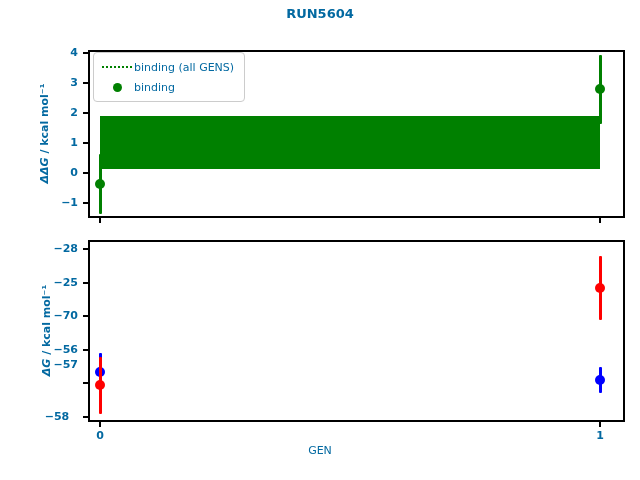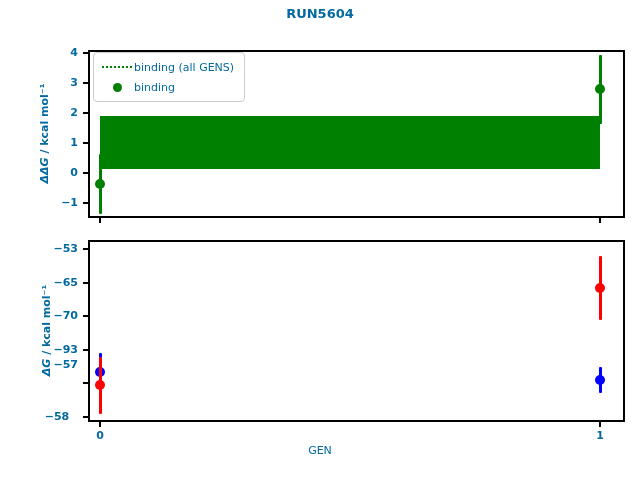--- a/index.html
+++ b/index.html
@@ -80,27 +80,27 @@
       <div class="tick-label ytick-label" style="left: 36px; top: 196.3px;">−1</div>
       <div class="tick-mark" style="left: 99px; top: 218px; width: 2px; height: 5px;"></div>
       <div class="tick-mark" style="left: 599px; top: 218px; width: 2px; height: 5px;"></div>
       <div class="err-line" style="left: 98.5px; top: 153.8px; height: 60px; background: rgb(0, 128, 0);"></div>
       <div class="data-dot" style="left: 95px; top: 178.8px; background: rgb(0, 128, 0);"></div>
       <div class="err-line" style="left: 598.5px; top: 54.8px; height: 69px; background: rgb(0, 128, 0);"></div>
       <div class="data-dot" style="left: 595px; top: 84.3px; background: rgb(0, 128, 0);"></div>
       <div class="band" style="left: 100px; top: 116.3px; width: 500px; height: 52.5px; background: rgb(0, 128, 0);"></div>
       <div class="band-mean" style="left: 100px; top: 142.3px; width: 500px; border-top-color: rgb(0, 128, 0);"></div>
       <div class="tick-mark" style="left: 83px; top: 248px; width: 5px; height: 2px;"></div>
-      <div class="tick-label ytick-label" style="left: 36px; top: 242px;">−53</div>
+      <div class="tick-label ytick-label" style="left: 36px; top: 242px;">−28</div>
       <div class="tick-mark" style="left: 83px; top: 281.6px; width: 5px; height: 2px;"></div>
-      <div class="tick-label ytick-label" style="left: 36px; top: 275.6px;">−65</div>
+      <div class="tick-label ytick-label" style="left: 36px; top: 275.6px;">−25</div>
       <div class="tick-mark" style="left: 83px; top: 315.2px; width: 5px; height: 2px;"></div>
       <div class="tick-label ytick-label" style="left: 36px; top: 309.2px;">−70</div>
       <div class="tick-mark" style="left: 83px; top: 348.8px; width: 5px; height: 2px;"></div>
-      <div class="tick-label ytick-label" style="left: 36px; top: 342.8px;">−93</div>
+      <div class="tick-label ytick-label" style="left: 36px; top: 342.8px;">−56</div>
       <div class="tick-mark" style="left: 83px; top: 382.4px; width: 5px; height: 2px;"></div>
       <div class="tick-label ytick-label" style="left: 36px; top: 358px;">−57</div>
       <div class="tick-mark" style="left: 83px; top: 416px; width: 5px; height: 2px;"></div>
       <div class="tick-label ytick-label" style="left: 36px; top: 410px; text-align: center;">−58</div>
       <div class="tick-mark" style="left: 99px; top: 422px; width: 2px; height: 5px;"></div>
       <div class="tick-label xtick-label" style="left: 88px; top: 429px;">0</div>
       <div class="tick-mark" style="left: 599px; top: 422px; width: 2px; height: 5px;"></div>
       <div class="tick-label xtick-label" style="left: 588px; top: 429px;">1</div>
       <div class="err-line" style="left: 98.5px; top: 353.16px; height: 36.96px; background: rgb(0, 0, 255);"></div>
       <div class="data-dot" style="left: 95px; top: 366.64px; background: rgb(0, 0, 255);"></div>

